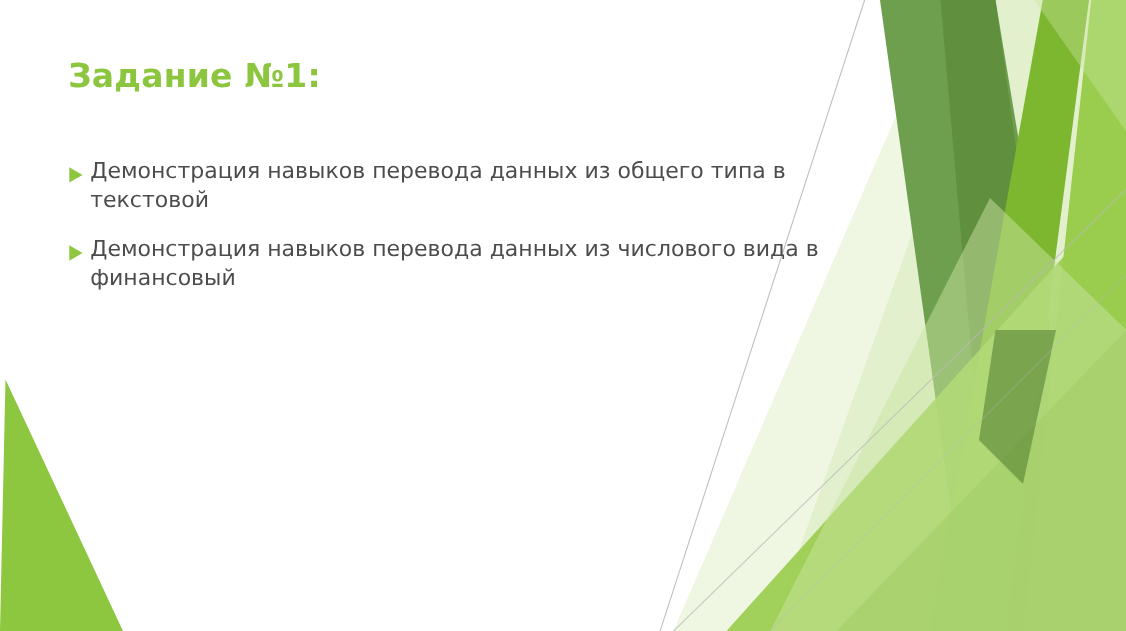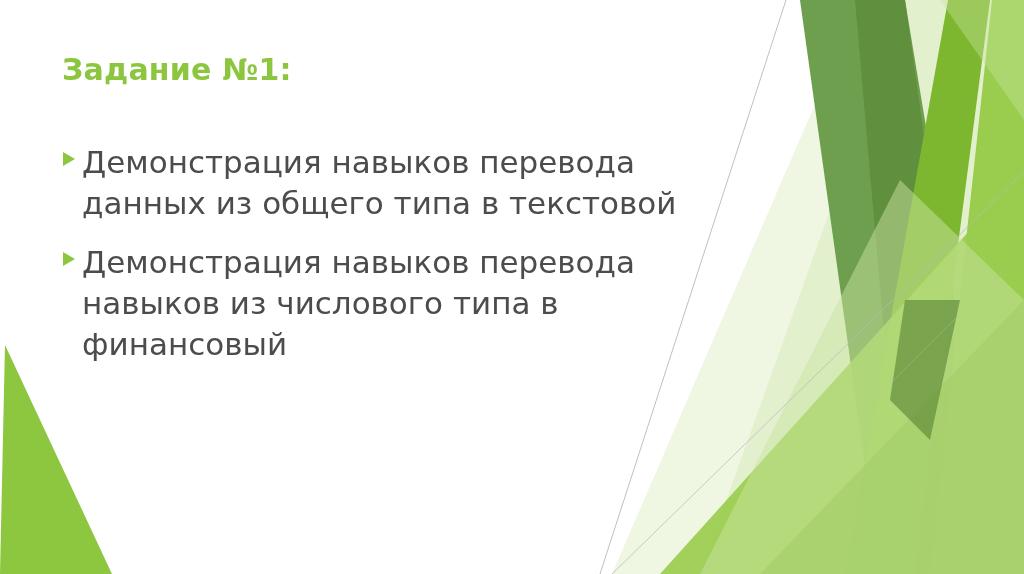--- a/index.html
+++ b/index.html
@@ -57,21 +57,21 @@
     width: 14px;
     height: 16px;
     margin-top: 9px;
     margin-right: 6px;
   }
   .bullet-marker svg {
     display: block;
   }
   .bullet-text {
     flex: 1 1 auto;
-    font-size: 31px;
+    font-size: 20px;
     line-height: 1.32;
     color: #4C4C4C;
     font-weight: normal;
   }
 </style>
 </head>
 <body>
 
 <div class="slide">
 
@@ -120,19 +120,19 @@
       </span>
       <span class="bullet-text">Демонстрация навыков перевода данных из общего типа в текстовой</span>
     </div>
 
     <div class="bullet-item">
       <span class="bullet-marker">
         <svg viewBox="0 0 14 16" width="14" height="16" aria-hidden="true">
           <polygon points="1,1 13,8 1,15" fill="#8DC63F"></polygon>
         </svg>
       </span>
-      <span class="bullet-text">Демонстрация навыков перевода навыков из числового типа в финансовый</span>
+      <span class="bullet-text">Демонстрация навыков перевода данных из числового вида в финансовый</span>
     </div>
 
 
   </div>
 
 </div>
 
 </body></html>

